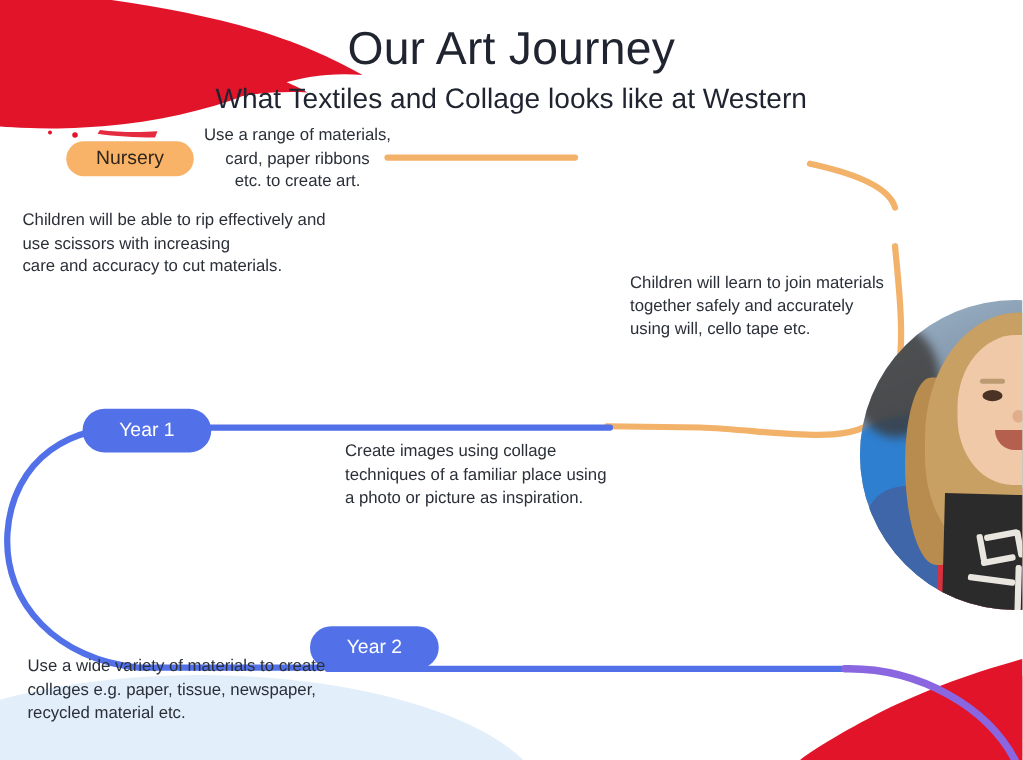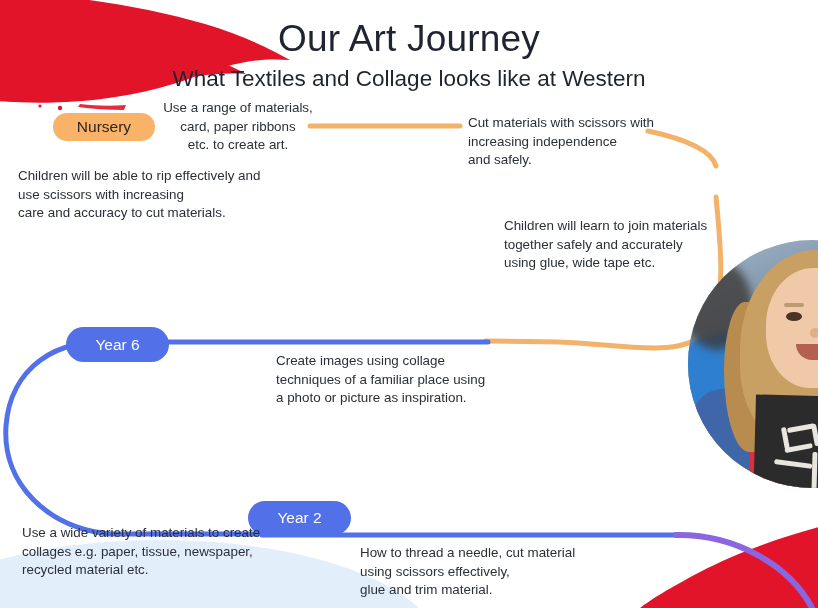--- a/index.html
+++ b/index.html
@@ -218,41 +218,35 @@
       <div class="ph-stick" style="left:58px; top:56px; width:5px; height:46px;"></div>
       <div class="ph-stick" style="left:20px; top:66px; width:38px; height:5px; transform:rotate(6deg);"></div>
 
     </div>
   </div>
 
   <div id="title">Our Art Journey</div>
   <div id="subtitle">What Textiles and Collage looks like at Western</div>
 
   <div class="pill pill-orange" id="pill-nursery">Nursery</div>
-  <div class="pill pill-blue" id="pill-year1">Year 6</div>
+  <div class="pill pill-blue" id="pill-year1">Year 1</div>
   <div class="pill pill-blue" id="pill-year2">Year 2</div>
 
   <div class="tb center" id="t-nursery-top">Use a range of materials,
 card, paper ribbons
 etc. to create art.</div>
   <div class="tb" id="t-nursery-bot">Children will be able to rip effectively and
 use scissors with increasing
 care and accuracy to cut materials.</div>
 
-  <div class="tb" id="t-reception-top">Cut materials with scissors with
- increasing independence
-and safely.</div>
   <div class="tb" id="t-reception-bot">Children will learn to join materials
 together safely and accurately
-using glue, wide tape etc.</div>
+using will, cello tape etc.</div>
 
   <div class="tb" id="t-year1-right">Create images using collage
 techniques of a familiar place using
 a photo or picture as inspiration.</div>
 
   <div class="tb" id="t-year2-bot">Use a wide variety of materials to create
 collages e.g. paper, tissue, newspaper,
 recycled material etc.</div>
-  <div class="tb" id="t-year2-right">How to thread a needle, cut material
-using scissors effectively,
-glue and trim material.</div>
 
 </div>
 
 </body></html>

